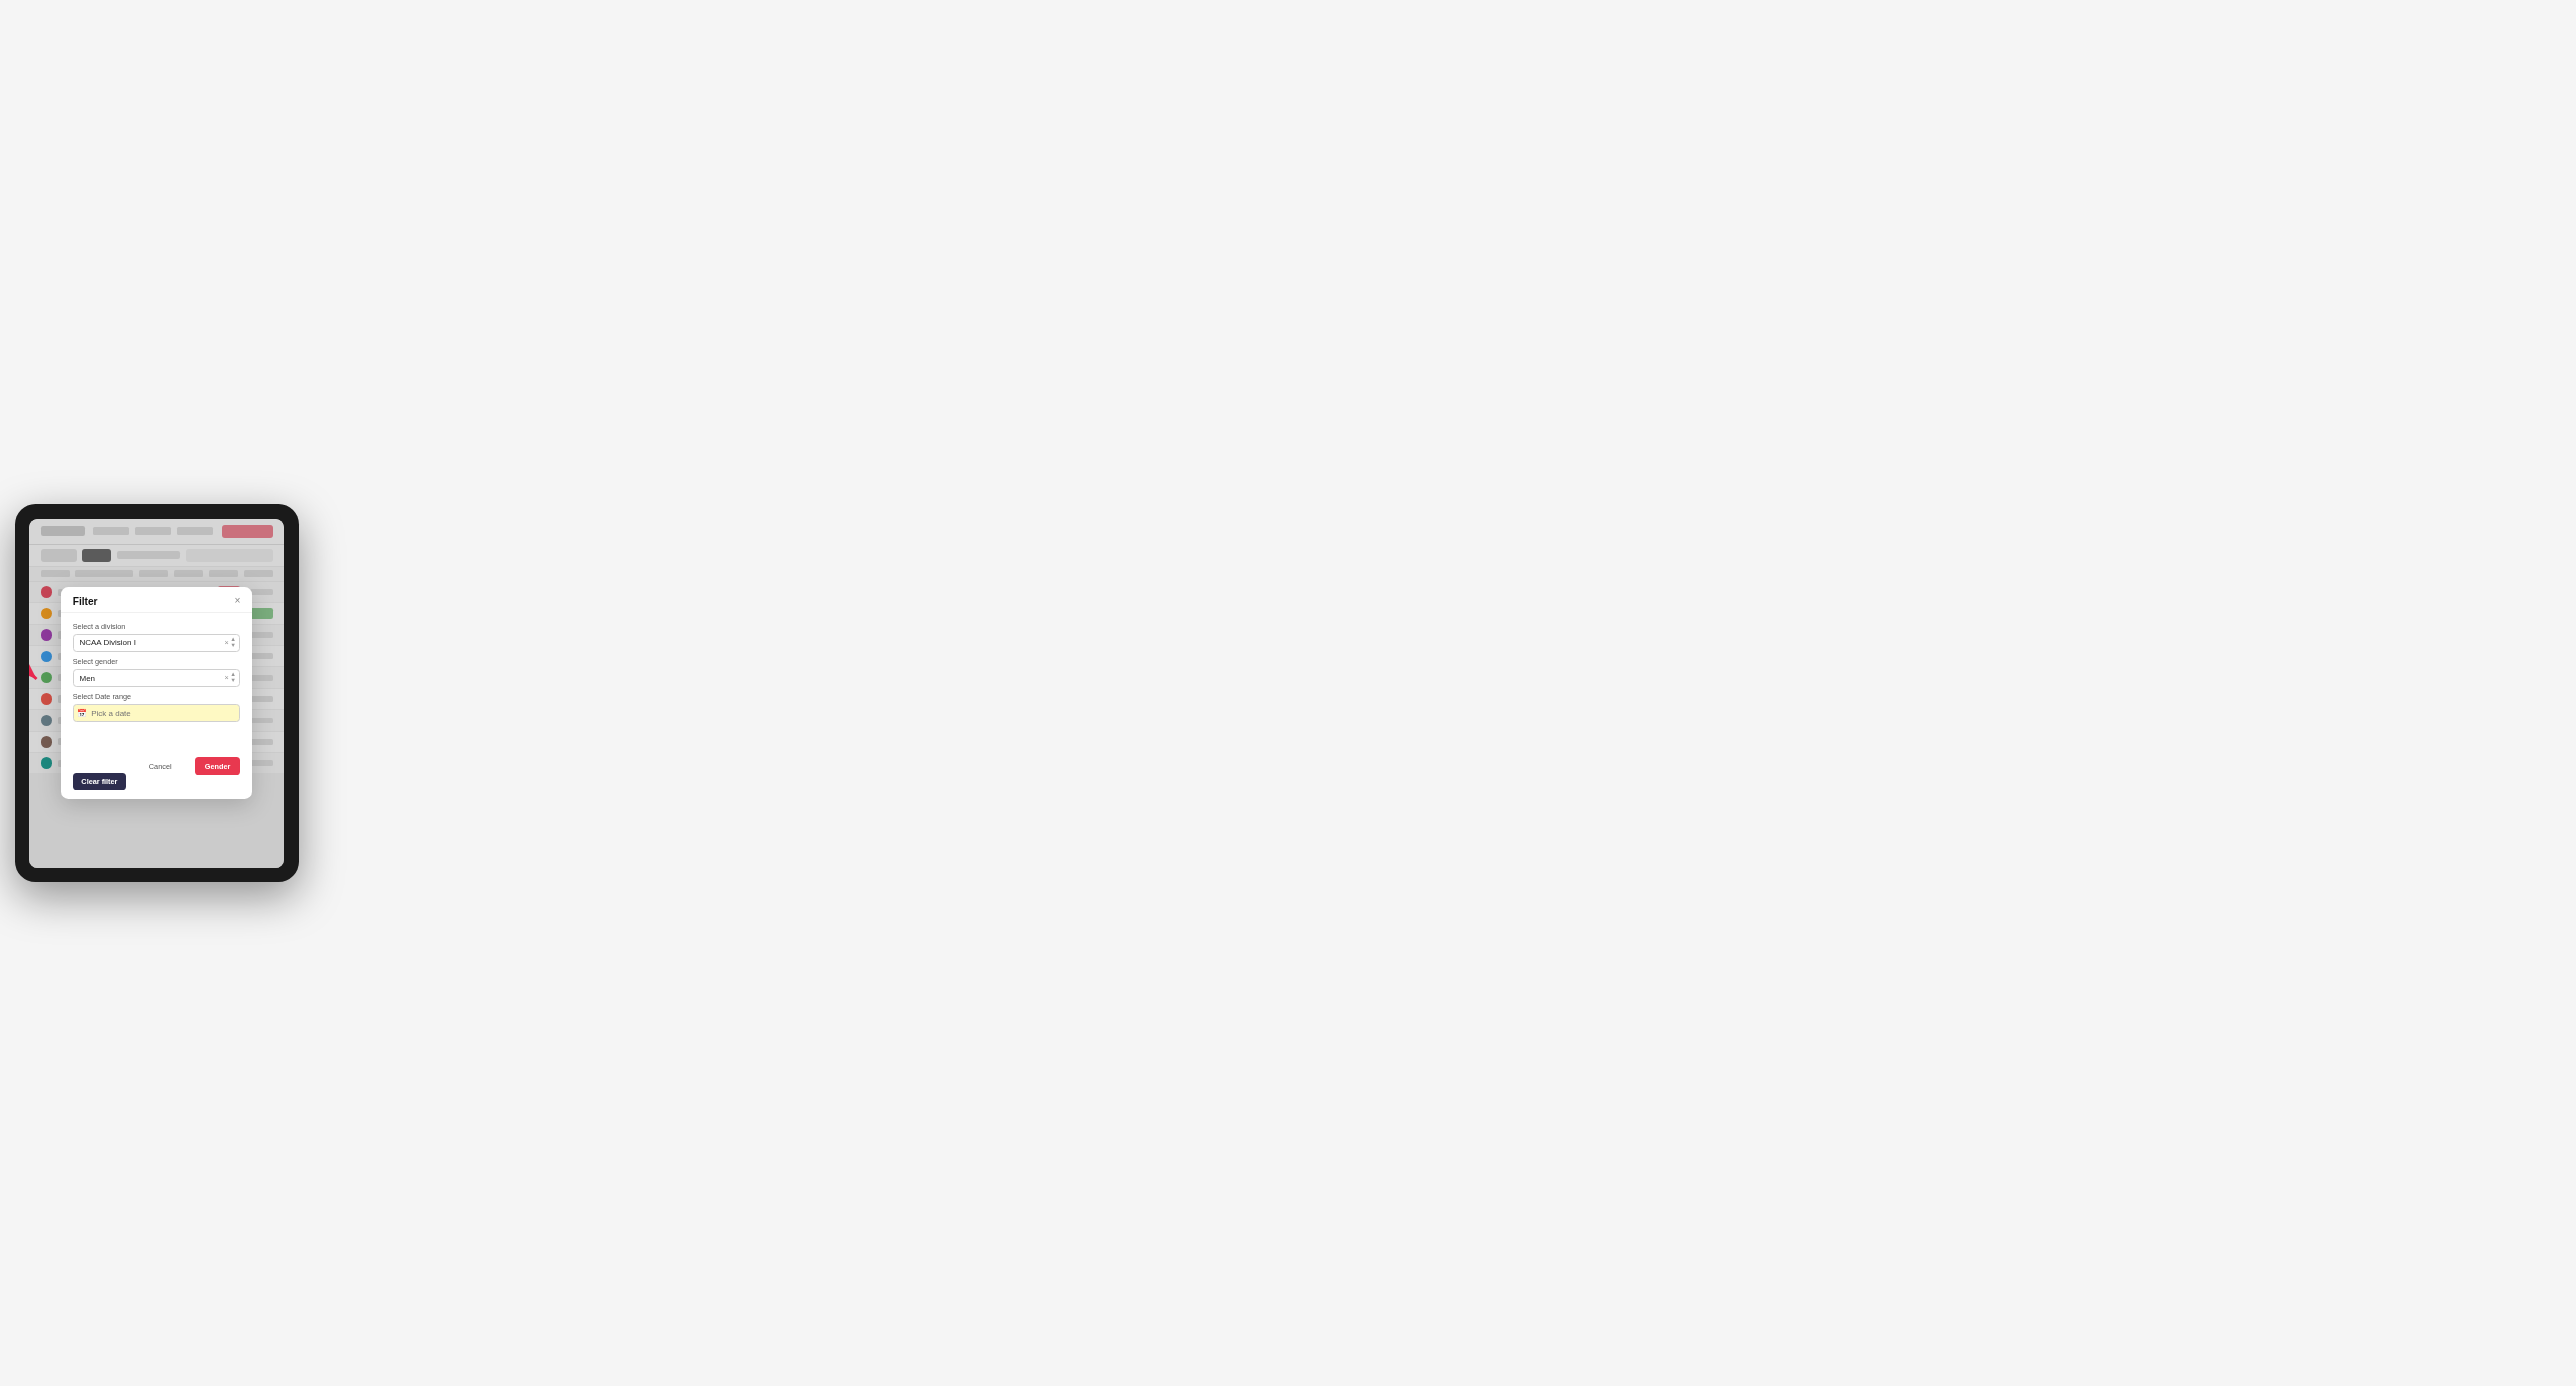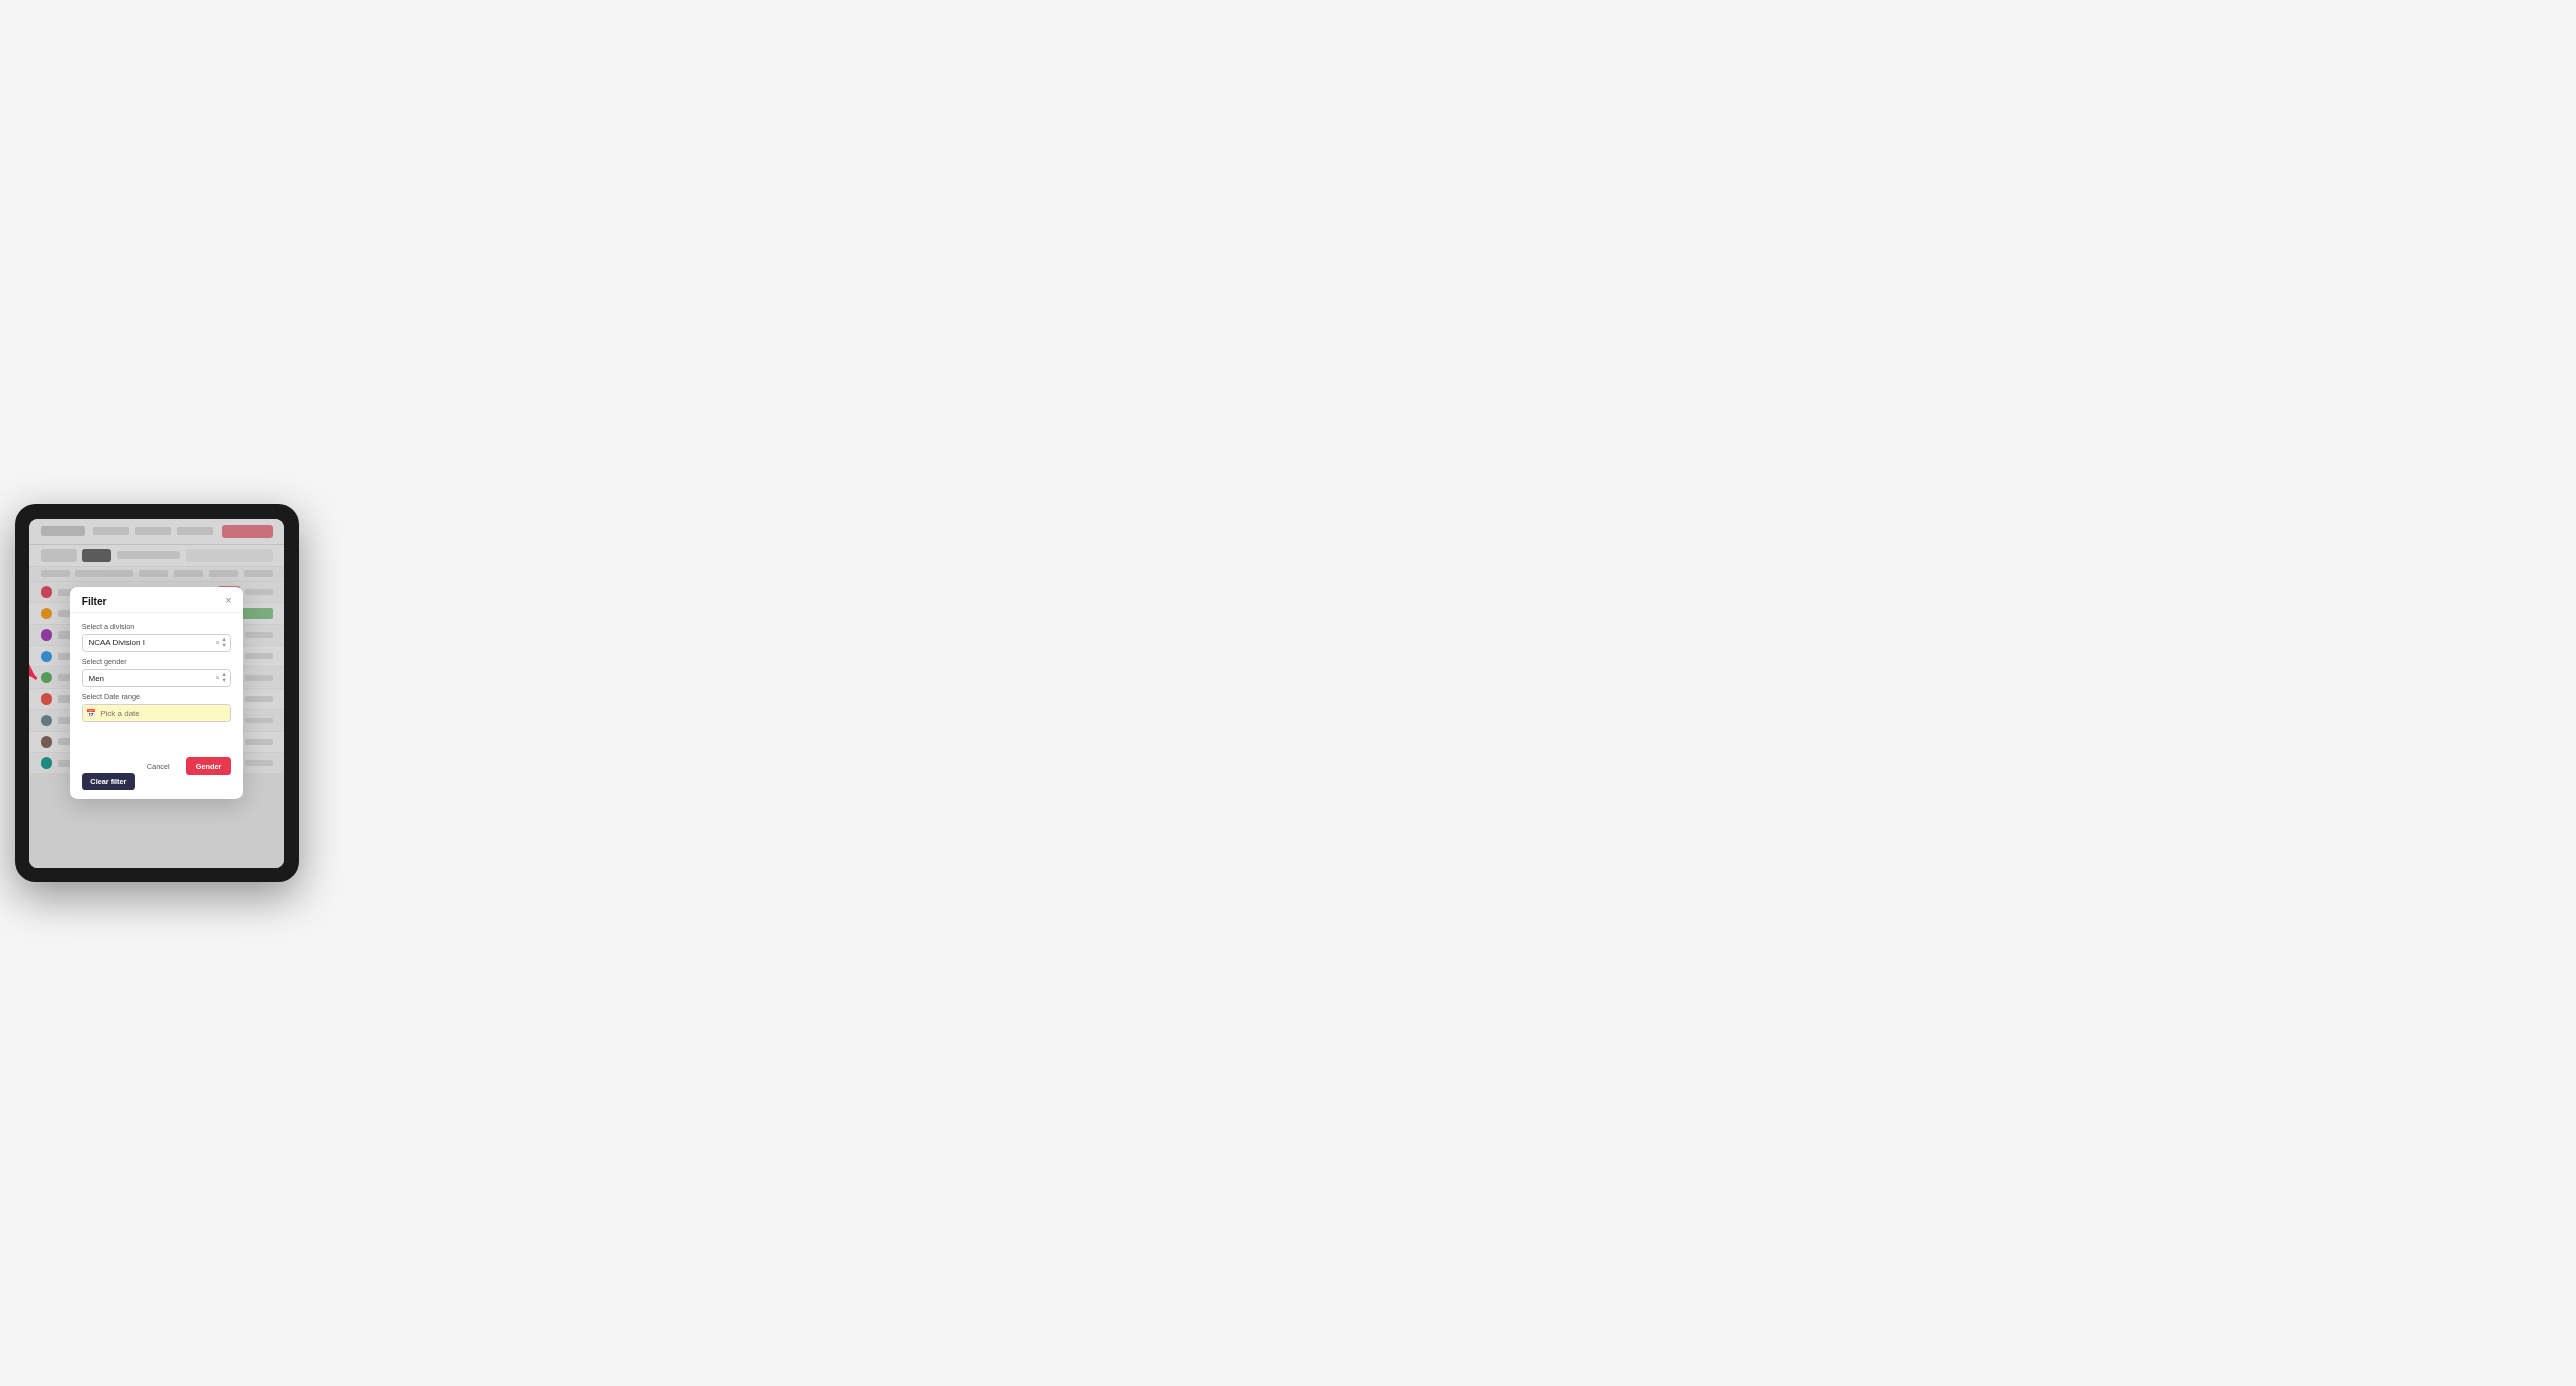--- a/index.html
+++ b/index.html
@@ -210,21 +210,21 @@
       display: flex;
       align-items: center;
       justify-content: center;
       z-index: 10;
     }
 
     .modal {
       background: #fff;
       border-radius: 7.3px;
       box-shadow: 0 5.8px 23px rgba(0,0,0,0.18);
-      width: 173px;
+      width: 191px;
       padding: 0;
       overflow: hidden;
     }
 
     .modal-header {
       display: flex;
       align-items: center;
       justify-content: space-between;
       padding: 8.7px 11.6px 5.8px 11.6px;
       border-bottom: 0.7px solid #f0f0f0;
@@ -342,21 +342,21 @@
       border-radius: 3.6px;
       padding: 4.4px 8.7px;
       font-size: 7.3px;
       font-weight: 600;
       cursor: pointer;
       margin-top: 31px;
     }
 
     .footer-right {
       display: flex;
-      gap: 16px;
+      gap: 23px;
       align-items: center;
     }
 
     .btn-cancel {
       background: none;
       border: none;
       font-size: 7.3px;
       color: #555;
       cursor: pointer;
     }

